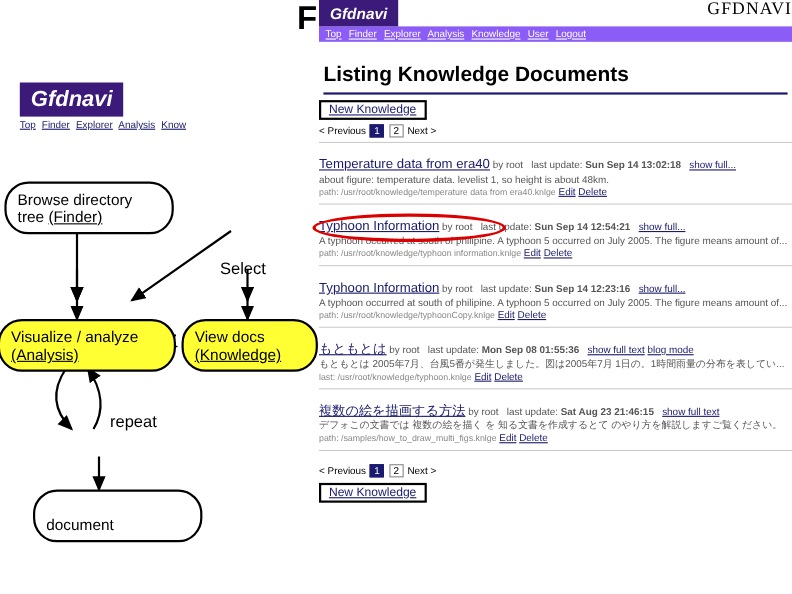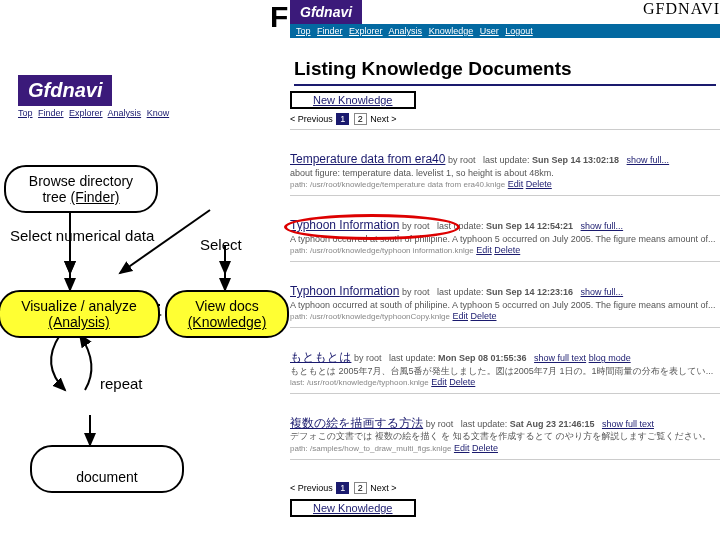--- a/index.html
+++ b/index.html
@@ -1,39 +1,39 @@
 <!DOCTYPE html>
 <html><head>
 <meta charset="utf-8">
 <style>
 html,body{margin:0;padding:0;width:720px;height:540px;font-family:Arial,sans-serif;background:#fff;overflow:hidden}
-.navbar{background:#0369a1;color:#fff;padding:2px 6px;font-size:10px}
+.navbar{background:#8b5cf6;color:#fff;padding:2px 6px;font-size:10px}
 .navbar a{color:#fff;text-decoration:underline;margin-right:4px}
 .logo{background:#3b1a7a;color:#fff;font-size:20px;font-style:italic;padding:4px 10px;display:inline-block;font-weight:bold}
 .logo-sm{font-size:14px}
 .top-right{position:absolute;left:290px;top:0;width:430px}
 .top-right .navbar{font-size:9px}
 .top-left{position:absolute;left:18px;top:75px}
 .top-left .navbar-sm{font-size:9px;color:#1a1a6e;padding:2px 0}
 .top-left .navbar-sm a{color:#1a1a6e;text-decoration:underline;margin-right:3px;font-size:9px}
 .listing-title{font-size:19px;font-weight:bold;border-bottom:2px solid #1a1a6e;padding:4px 0;margin:6px 4px 4px}
-.new-know{border:2px solid #000;display:inline-block;padding:1px 21px;font-size:11px;color:#1a1a6e;text-decoration:underline;background:#fff}
+.new-know{border:2px solid #000;display:inline-block;padding:1px 7px;font-size:11px;color:#1a1a6e;text-decoration:underline;background:#fff}
 .pager{font-size:9px;margin:4px 0}
 .pager .pg{display:inline-block;border:1px solid #888;padding:0 3px;margin:0 1px;background:#fff}
 .pager .pg.on{background:#1a1a6e;color:#fff;border-color:#1a1a6e}
-.doc{margin:22px 0;font-size:9px;color:#555;line-height:1.3}
+.doc{margin:12px 0;font-size:9px;color:#555;line-height:1.3}
 .doc a{color:#1a1a6e;text-decoration:underline}
 .doc .title{font-size:12px;color:#1a1a6e;text-decoration:underline}
 .doc .meta{font-size:9px;color:#555}
 .doc .path{font-size:8px;color:#888}
 .circled{position:relative}
 .circled::after{content:"";position:absolute;left:-6px;top:-4px;width:170px;height:20px;border:3px solid #d00;border-radius:50%;pointer-events:none}
 .divider{border:none;border-top:1px solid #ccc;margin:4px 0}
 .flow{position:absolute;left:0;top:155px;width:300px;height:360px}
-.node{position:absolute;background:#fff;border:2px solid #000;border-radius:22px;padding:6px 10px;text-align:center;font-size:14px;line-height:1.15}
+.node{position:absolute;background:#fff;border:2px solid #000;border-radius:22px;padding:6px 10px;text-align:left;font-size:14px;line-height:1.15}
 .node.yellow{background:#ffff33}
 .big-letter{position:absolute;left:270px;top:0;font-size:30px;font-weight:bold;color:#000}
 svg.arrows{position:absolute;left:0;top:0;width:300px;height:380px;pointer-events:none}
 .content-right{position:absolute;left:290px;top:48px;width:430px}
 </style>
 </head>
 <body>
 
 <div class="big-letter">F</div>
 
@@ -105,21 +105,20 @@
     <line x1="160" y1="150" x2="100" y2="150" stroke="#000" stroke-width="2" marker-end="url(#ah)"></line>
     <path d="M60 180 Q 40 210 65 235" fill="none" stroke="#000" stroke-width="2" marker-end="url(#ah)"></path>
     <path d="M85 235 Q 100 210 80 180" fill="none" stroke="#000" stroke-width="2" marker-end="url(#ah)"></path>
     <line x1="90" y1="260" x2="90" y2="290" stroke="#000" stroke-width="2" marker-end="url(#ah)"></line>
   </svg>
 
   <div class="node" style="left:4px;top:10px;width:130px">
     <span>Browse directory</span><br>
     <span>tree </span><u>(Finder)</u>
   </div>
-  <div style="position:absolute;left:10px;top:72px;font-size:15px">Select numerical data</div>
   <div style="position:absolute;left:200px;top:81px;font-size:15px">Select</div>
   <div class="node yellow" style="left:-2px;top:135px;width:138px">
     <span>Visualize / analyze</span><br>
     <u>(Analysis)</u>
   </div>
   <div class="node yellow" style="left:165px;top:135px;width:100px">
     <span>View docs</span><br>
     <u>(Knowledge)</u>
   </div>
   <div style="position:absolute;left:100px;top:220px;font-size:15px">repeat</div>

